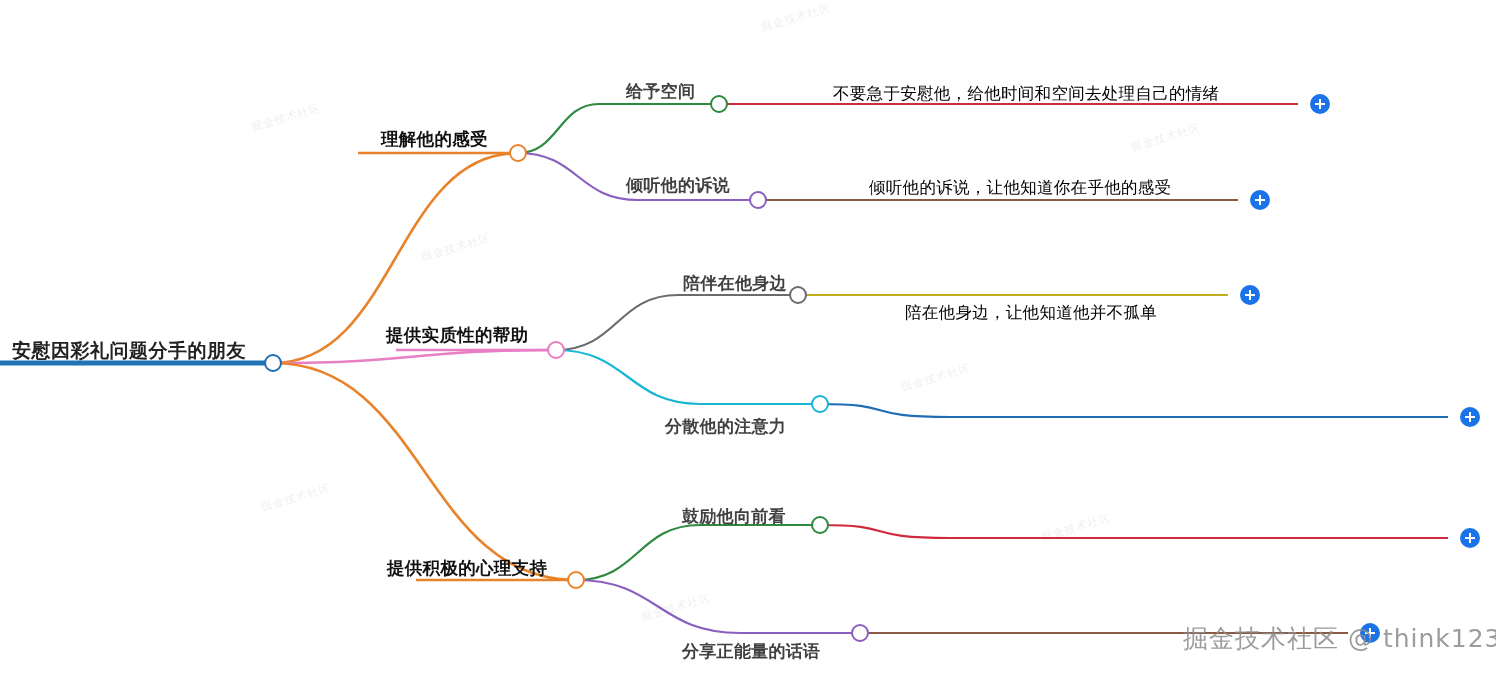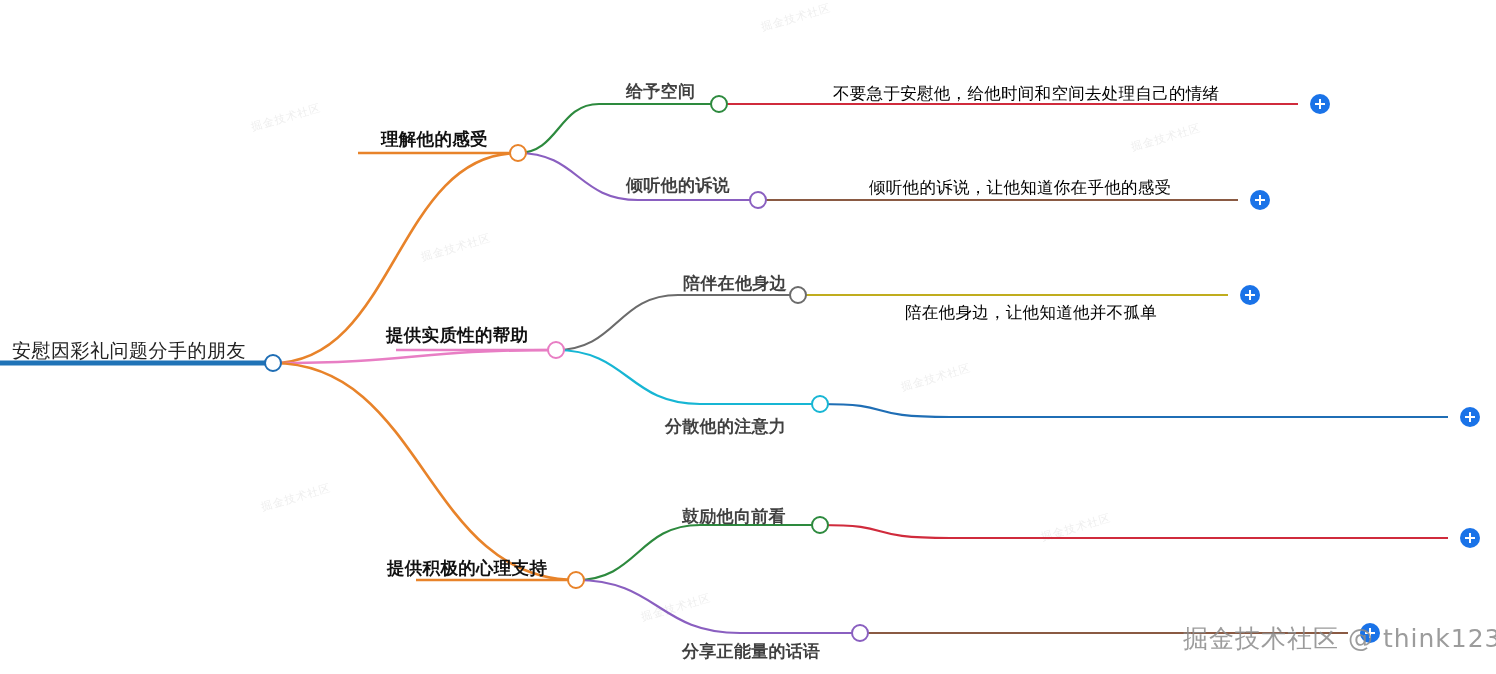--- a/index.html
+++ b/index.html
@@ -26,21 +26,21 @@
     pointer-events: none;
   }
   .node-label {
     position: absolute;
     white-space: nowrap;
     color: #1a1a1a;
     line-height: 1;
   }
   .root-label {
     font-size: 19px;
-    font-weight: 400;
+    font-weight: 700;
     color: #222222;
     letter-spacing: 0.5px;
   }
   .branch-label {
     font-size: 17.5px;
     font-weight: bold;
     color: #111111;
     letter-spacing: 0.3px;
   }
   .leaf-label {

